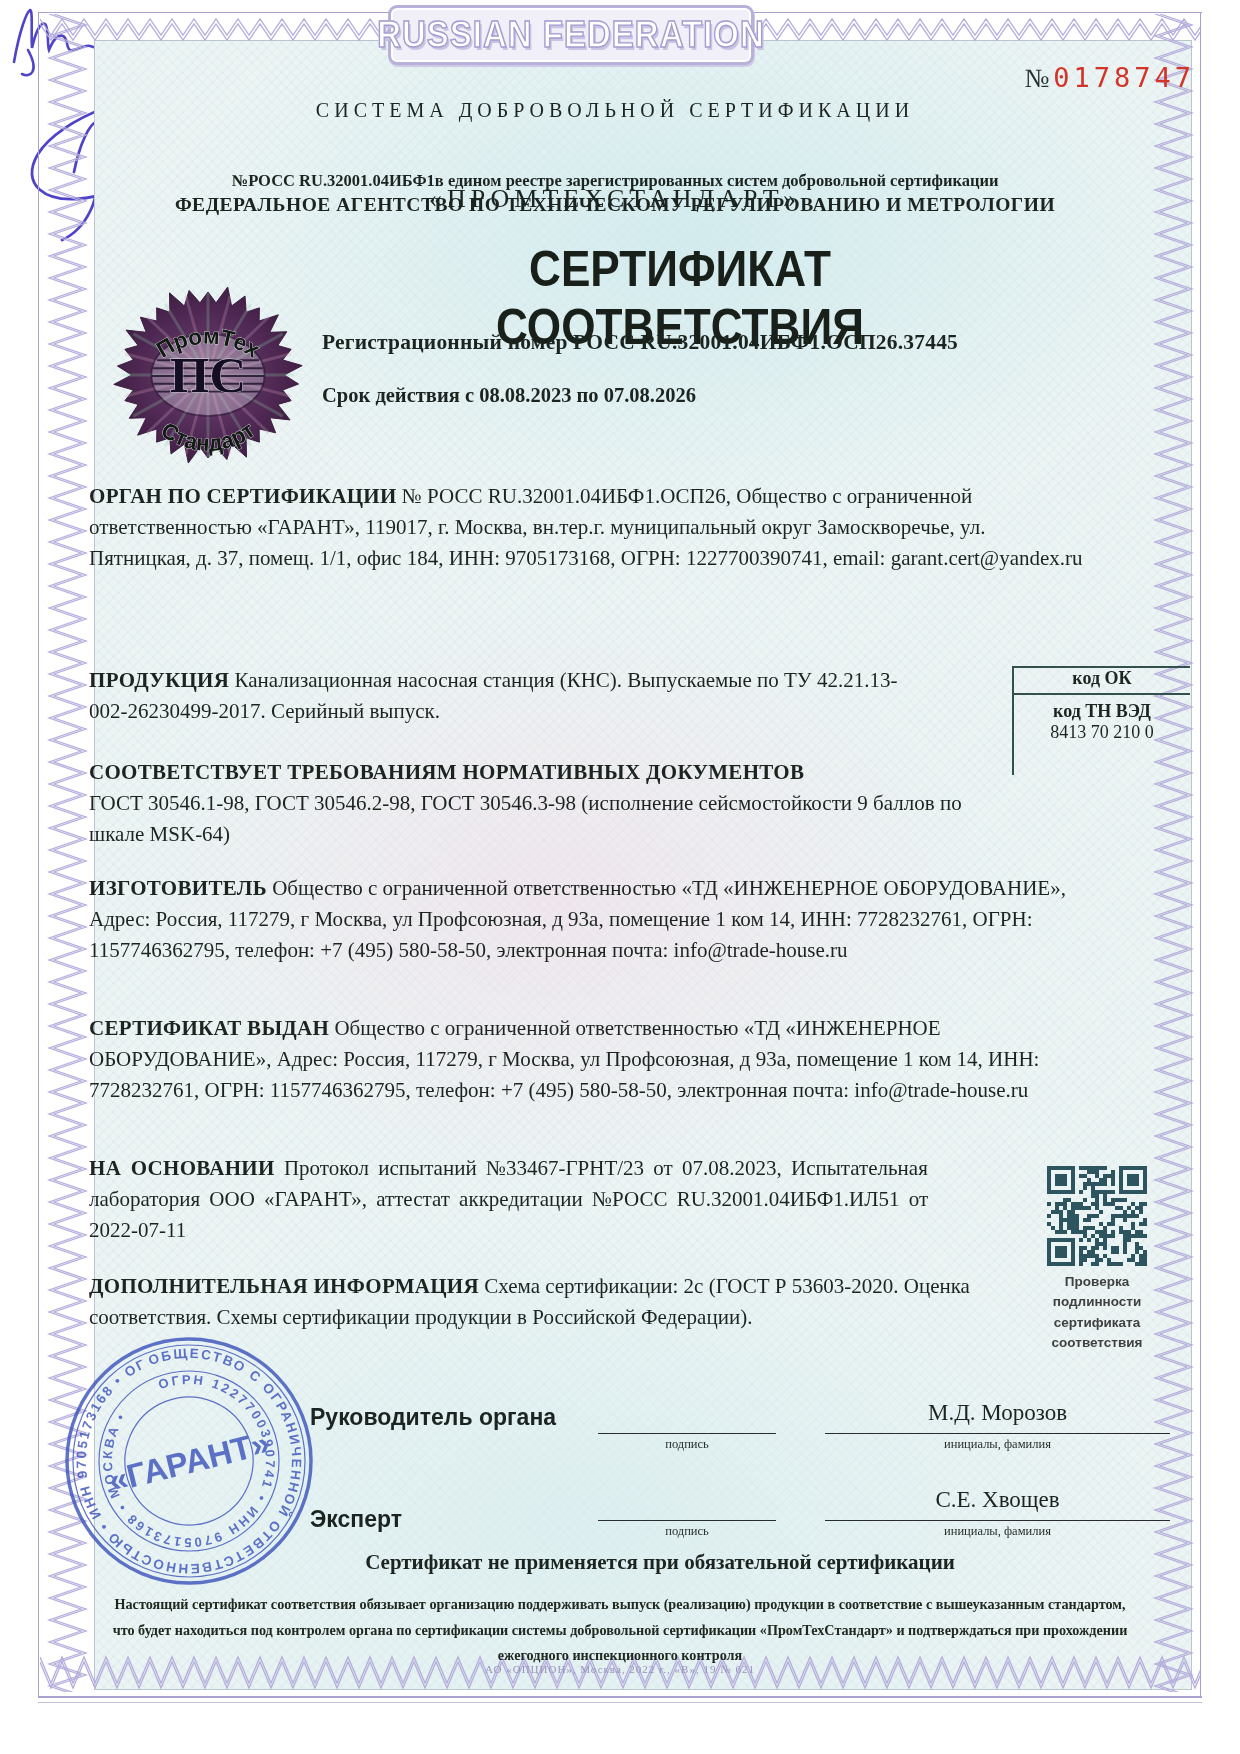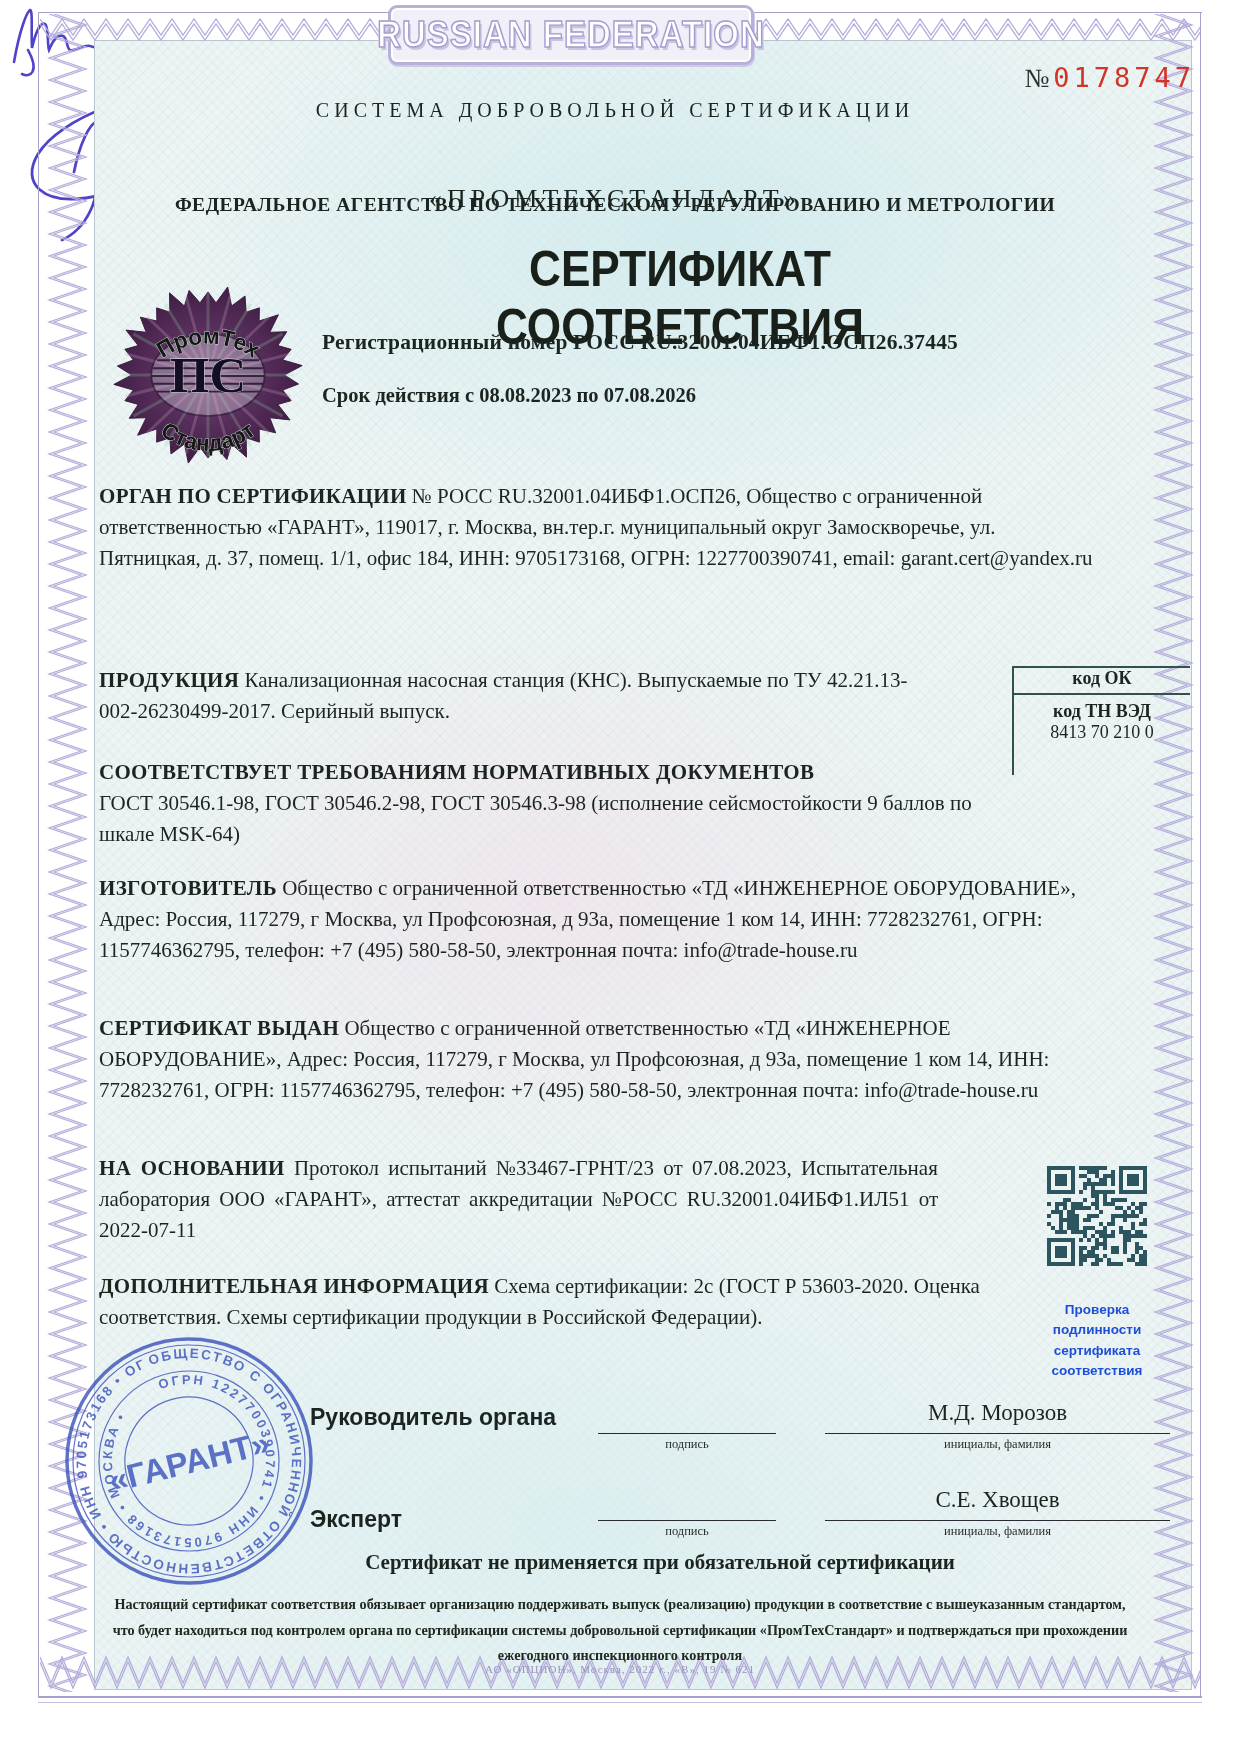--- a/index.html
+++ b/index.html
@@ -31,39 +31,39 @@
   #certnum .val{font-family:"DejaVu Sans Mono", monospace;font-size:27px;letter-spacing:4px;color:#d23427;}
   .hdr{left:95px;width:1040px;text-align:center;}
   #hdr1{top:99px;font-size:20px;letter-spacing:5px;}
   #hdr2{top:136px;font-size:26px;letter-spacing:5px;margin-top:48px;}
   #hdr3{top:171px;font-size:16.5px;font-weight:bold;}
   #hdr4{top:194px;font-size:19.5px;font-weight:bold;letter-spacing:.5px;}
   #title{left:330px;top:244px;width:700px;text-align:center;font-family:"Liberation Sans", sans-serif;
     font-weight:800;font-size:46px;color:#192019;transform:scale(.96,1.08);transform-origin:center;}
   #regline{left:322px;top:330px;font-size:21.5px;font-weight:bold;letter-spacing:.2px;}
   #validity{left:322px;top:384px;font-size:20.5px;font-weight:bold;}
-  .sec{position:absolute;left:99px;font-size:21px;line-height:31px;}
+  .sec{position:absolute;left:89px;font-size:21px;line-height:31px;}
   .sec b{letter-spacing:.3px;}
   #sec-organ{top:460px;width:1000px;}
   #sec-product{top:644px;width:845px;}
   #sec-conformity{top:736px;width:880px;}
   #sec-conformity b{display:block;}
   #sec-manufacturer{top:852px;width:1000px;}
   #sec-issued{top:986px;width:1000px;margin-top:27px;}
   #sec-basis{top:1132px;width:880px;word-spacing:4px;}
   #sec-additional{top:1250px;width:900px;}
   .codebox{position:absolute;left:1012px;width:176px;border-top:2px solid #32514d;border-left:2px solid #32514d;
     text-align:center;font-size:18px;}
   #box-ok{top:666px;height:46px;}
   #box-tnved{top:693px;height:74px;padding-top:6px;}
   .codebox .lbl{font-weight:bold;}
   
   #qr{left:1047px;top:1166px;}
   #qr-caption{left:1022px;top:1272px;width:150px;text-align:center;font-family:"Liberation Sans", sans-serif;
-    font-weight:bold;font-size:13.5px;line-height:1.5;color:#1d4ed8;margin-top:28px;}
+    font-weight:bold;font-size:13.5px;line-height:1.5;color:#404040;}
   
   .role{position:absolute;left:310px;font-family:"Liberation Sans", sans-serif;font-weight:bold;font-size:23px;color:#1b2420;margin-top:12px;}
   #role-head{top:1392px;}
   #role-expert{top:1494px;}
   .sigline{position:absolute;border-bottom:1.6px solid #2a2a33;}
   .underlabel{position:absolute;text-align:center;font-size:12.5px;color:#28302c;}
   .fio{position:absolute;text-align:center;font-size:23px;}
   #sig1{left:596px;top:1378px;}
   #sig2{left:560px;top:1442px;}
   #stamp{left:58px;top:1330px;}
@@ -105,20 +105,21 @@
     <span>RUSSIAN FEDERATION</span>
   </div>
 
   <div id="certnum" class="abs">
     <span class="no">№</span>
     <span class="val">0178747</span>
   </div>
 
   <div id="hdr1" class="abs hdr">СИСТЕМА ДОБРОВОЛЬНОЙ СЕРТИФИКАЦИИ</div>
   <div id="hdr2" class="abs hdr">«ПРОМТЕХСТАНДАРТ»</div>
+  <div id="hdr3" class="abs hdr">№РОСС RU.32001.04ИБФ1в едином реестре зарегистрированных систем добровольной сертификации</div>
   <div id="hdr4" class="abs hdr">ФЕДЕРАЛЬНОЕ АГЕНТСТВО ПО ТЕХНИЧЕСКОМУ РЕГУЛИРОВАНИЮ И МЕТРОЛОГИИ</div>
 
   <svg id="logo" class="abs" style="left:110px;top:282px;" width="196" height="186" viewBox="0 0 200 190">
     <defs>
       <radialGradient id="holo" cx="50%" cy="50%" r="65%">
         <stop offset="0%" stop-color="#7a4a6e"></stop>
         <stop offset="35%" stop-color="#5c3260"></stop>
         <stop offset="70%" stop-color="#46224a"></stop>
         <stop offset="100%" stop-color="#2e1534"></stop>
       </radialGradient>

